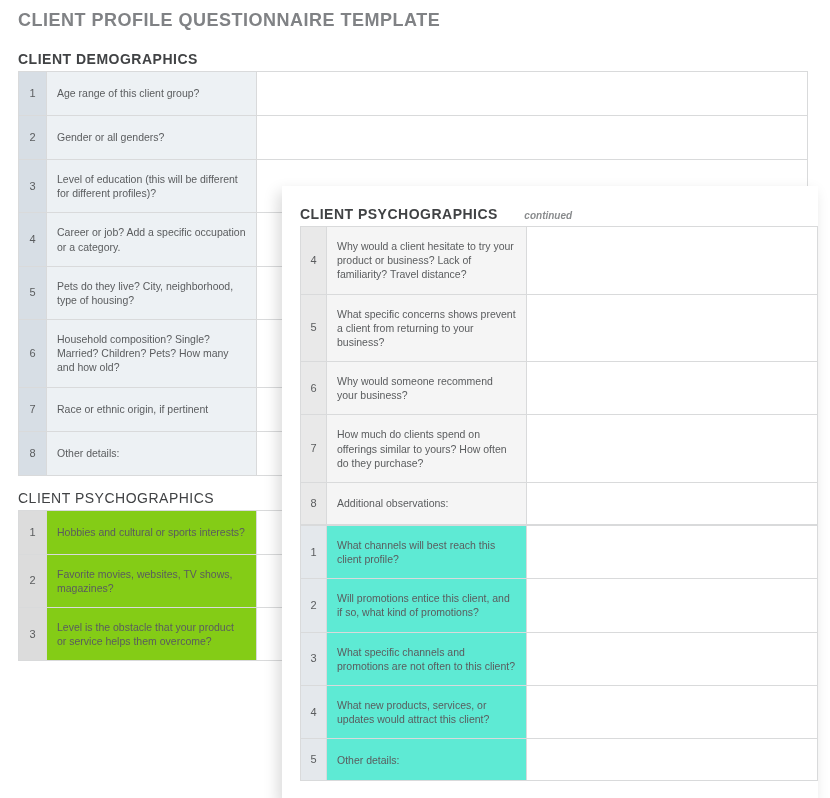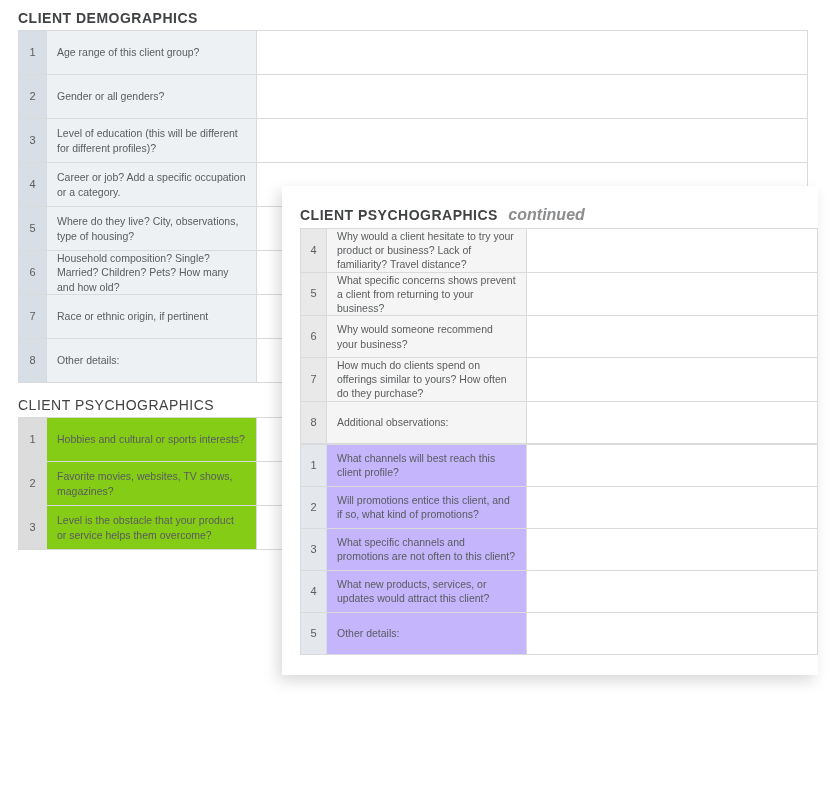--- a/index.html
+++ b/index.html
@@ -40,22 +40,22 @@
     color: #404244;
     letter-spacing: 0.5px;
     margin-bottom: 4px;
     margin-top: 14px;
   }
   .section-title.first { margin-top: 0; font-weight: bold; }
   .continued {
     font-style: italic;
     text-transform: none;
     color: #8a8c8e;
-    font-size: 16px;
-    margin-left: 6px;
+    font-size: 10px;
+    margin-left: 22px;
     letter-spacing: 0;
   }
   table.qtable {
     border-collapse: collapse;
     width: 100%;
     table-layout: fixed;
   }
   table.qtable td {
     border: 1px solid #d9dadb;
     vertical-align: middle;
@@ -64,46 +64,47 @@
     line-height: 1.35;
   }
   table.qtable td.num {
     width: 28px;
     text-align: center;
     font-size: 11px;
     color: #5a5c5e;
   }
   table.qtable td.prompt {
     width: 210px;
-    padding: 0 10px;
+    padding: 12px 10px;
   }
   table.qtable td.answer {
     background: #ffffff;
   }
   table.qtable tr { height: 44px; }
 
   
   .tint-blue td.num { background: #d7dee5; }
   .tint-blue td.prompt { background: #edf1f4; }
   .tint-gray td.num { background: #dcdcdc; }
   .tint-gray td.prompt { background: #84cc16; }
   .tint-lightgray td.num { background: #e9e9e9; }
   .tint-lightgray td.prompt { background: #f5f5f5; margin-left: 20px; }
   .tint-lightblue td.num { background: #e4e8ec; }
-  .tint-lightblue td.prompt { background: #c4b5fd; }
+  .tint-lightblue td.prompt { background: #5eead4; }
 
   
   .page-2 table.qtable td.prompt { width: 200px; }
   .page-2 table.qtable td.num { width: 26px; }
   .page-2 table.qtable tr { height: 42px; }
 </style>
 </head>
 <body>
 
 <div class="page page-1">
+  <div class="main-title">CLIENT PROFILE QUESTIONNAIRE TEMPLATE</div>
 
   <div class="section-title first">CLIENT DEMOGRAPHICS</div>
   <table class="qtable tint-blue">
     <tbody>
         <tr>
           <td class="num">1</td>
           <td class="prompt">Age range of this client group?</td>
           <td class="answer"></td>
         </tr>
         <tr>
@@ -116,21 +117,21 @@
           <td class="prompt">Level of education (this will be different for different profiles)?</td>
           <td class="answer"></td>
         </tr>
         <tr>
           <td class="num">4</td>
           <td class="prompt">Career or job? Add a specific occupation or a category.</td>
           <td class="answer"></td>
         </tr>
         <tr>
           <td class="num">5</td>
-          <td class="prompt">Where do they live? City, observations, type of housing?</td>
+          <td class="prompt">Pets do they live? City, neighborhood, type of housing?</td>
           <td class="answer"></td>
         </tr>
         <tr>
           <td class="num">6</td>
           <td class="prompt">Household composition? Single? Married? Children? Pets? How many and how old?</td>
           <td class="answer"></td>
         </tr>
         <tr>
           <td class="num">7</td>
           <td class="prompt">Race or ethnic origin, if pertinent</td>

